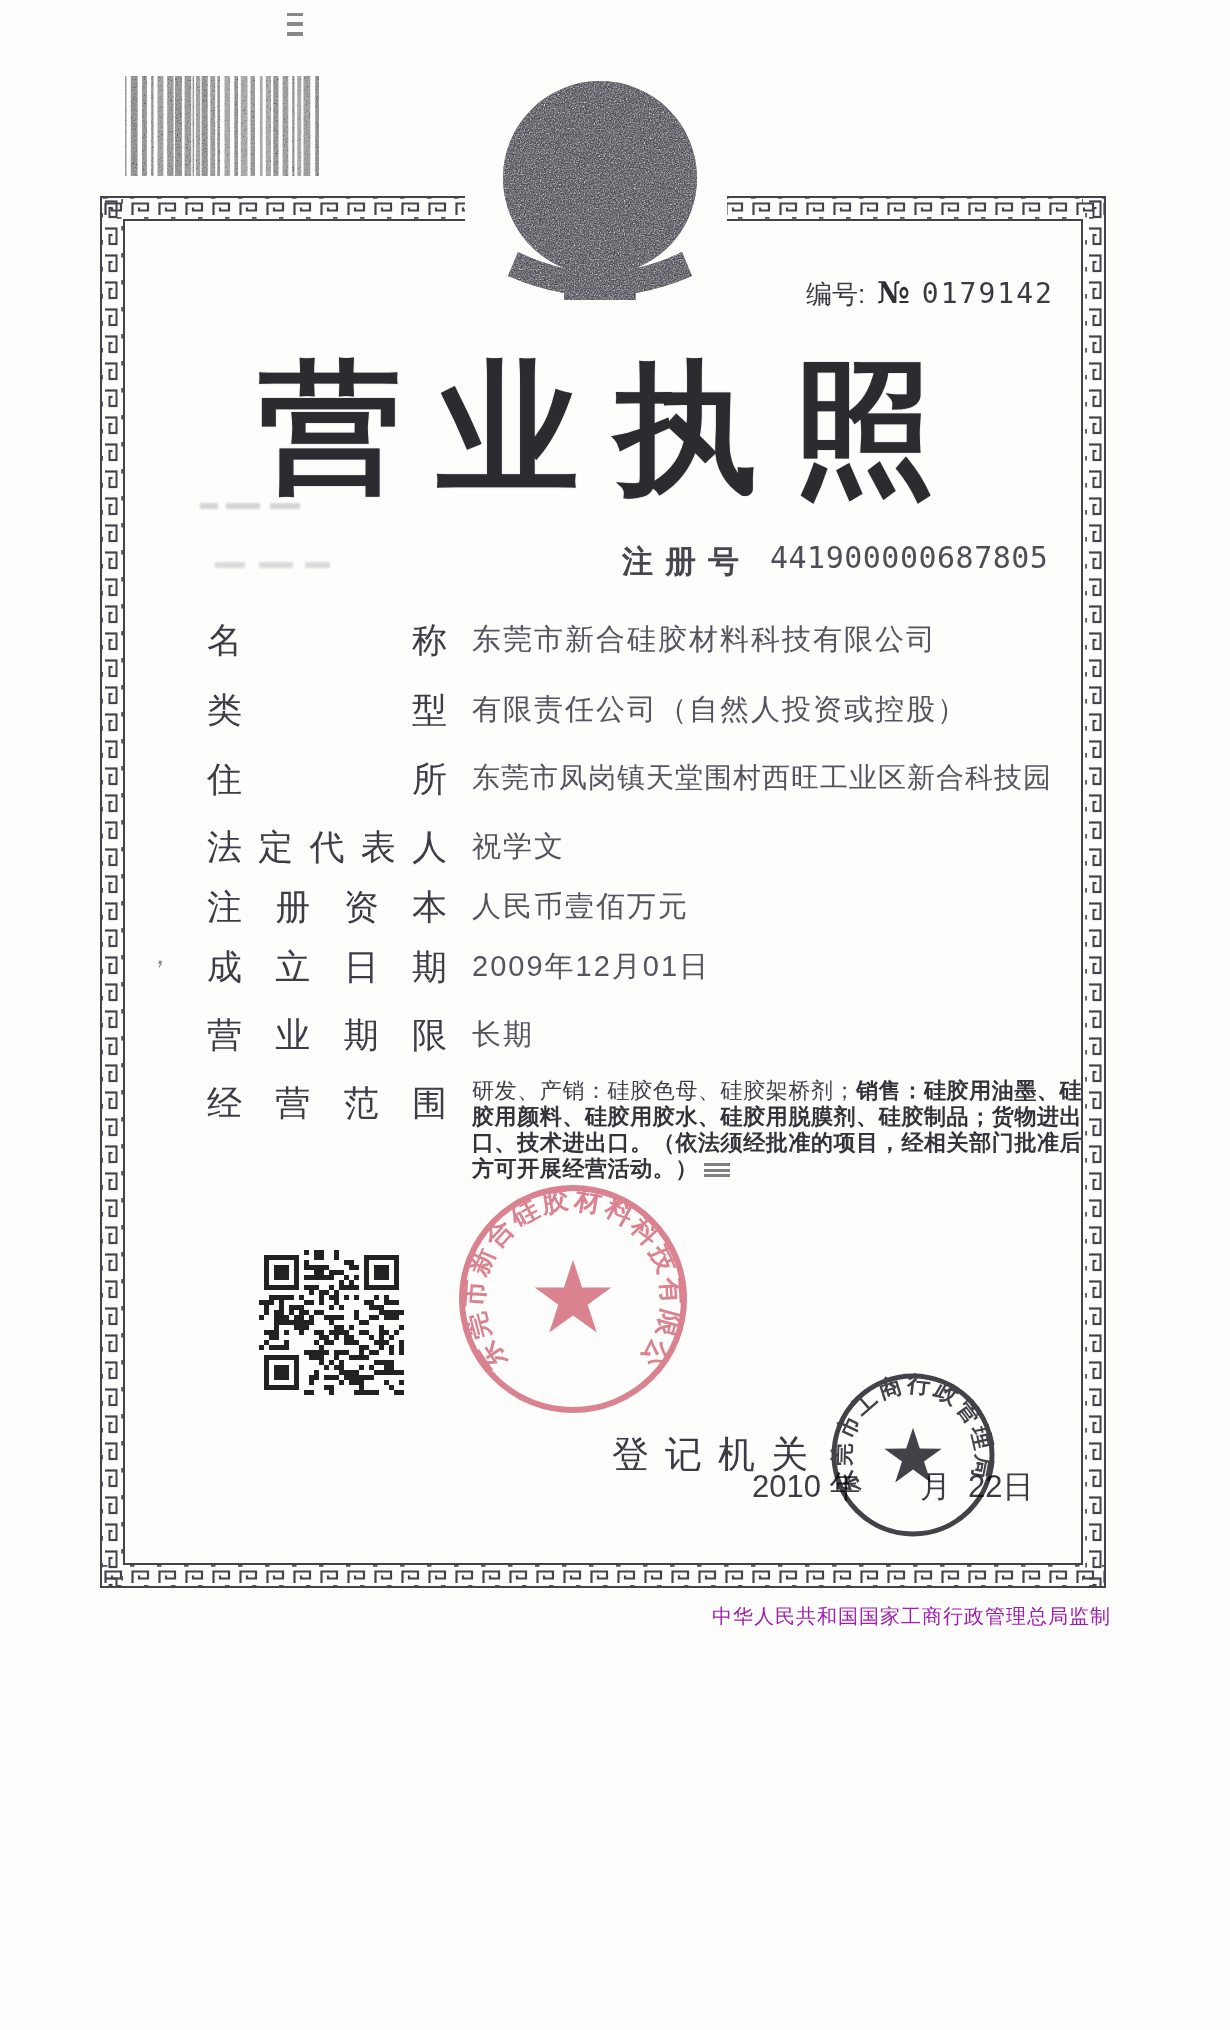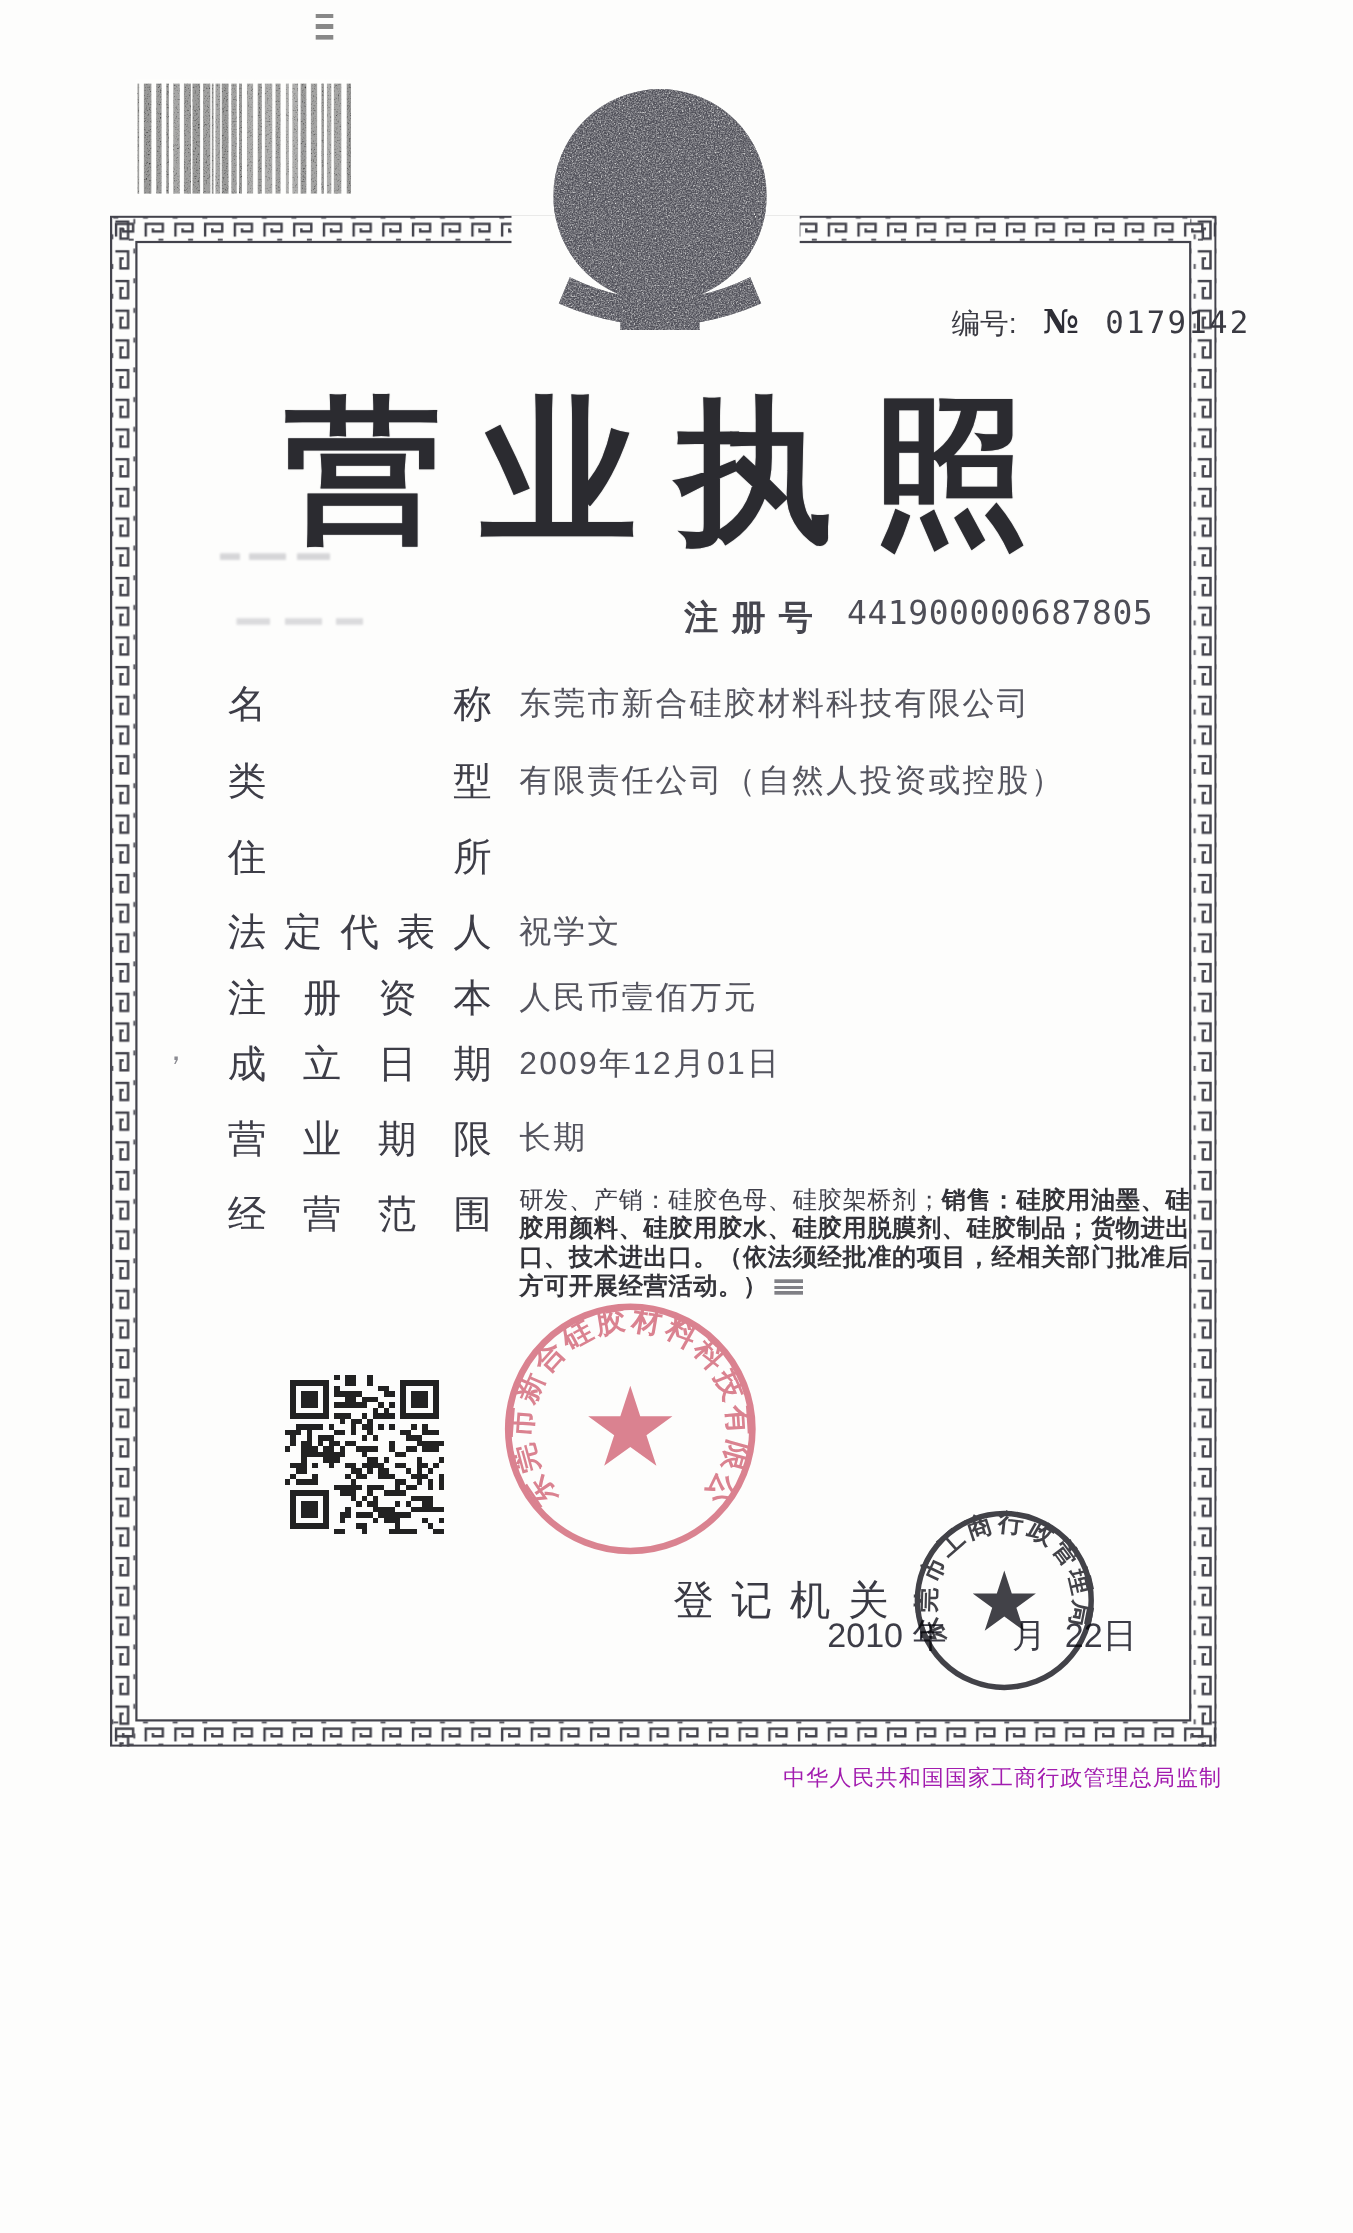--- a/index.html
+++ b/index.html
@@ -10,21 +10,21 @@
   
   .barcode{left:123px;top:72px;width:196px;height:108px;}
 
   
   .emblem{left:468px;top:76px;}
 
   
   .frame{left:100px;top:196px;}
 
   
-  .serial{left:865px;top:252px;display:flex;align-items:baseline;gap:24px;
+  .serial{left:806px;top:252px;display:flex;align-items:baseline;gap:12px;
           font-size:26px;color:#3a3a42;}
   .nomark{font-family:"DejaVu Serif",serif;font-weight:700;font-size:30px;color:#2e2e36;}
   .serialnum{font-family:"DejaVu Sans Mono",monospace;font-size:28px;letter-spacing:2px;color:#3a3a42;margin-top:25px;}
 
   
   .title{left:0;top:334px;width:1230px;text-align:center;box-sizing:border-box;
          font-size:142px;font-weight:800;letter-spacing:36px;color:#2b2b30;white-space:nowrap;
          text-shadow:0 0 1px rgba(40,40,45,.55);}
 
   
@@ -189,20 +189,21 @@
       </span>
     </div>
   <div class="abs fvalue" style="top:690px">有限责任公司（自然人投资或控股）</div>
 
   <div class="abs flabel" style="top:756px">
       <span class="jchars">
         <span>住</span>
         <span>所</span>
       </span>
     </div>
+  <div class="abs fvalue long" style="top:759px">东莞市凤岗镇天堂围村西旺工业区新合科技园</div>
 
   <div class="abs flabel" style="top:824px">
       <span class="jchars">
         <span>法</span>
         <span>定</span>
         <span>代</span>
         <span>表</span>
         <span>人</span>
       </span>
     </div>

